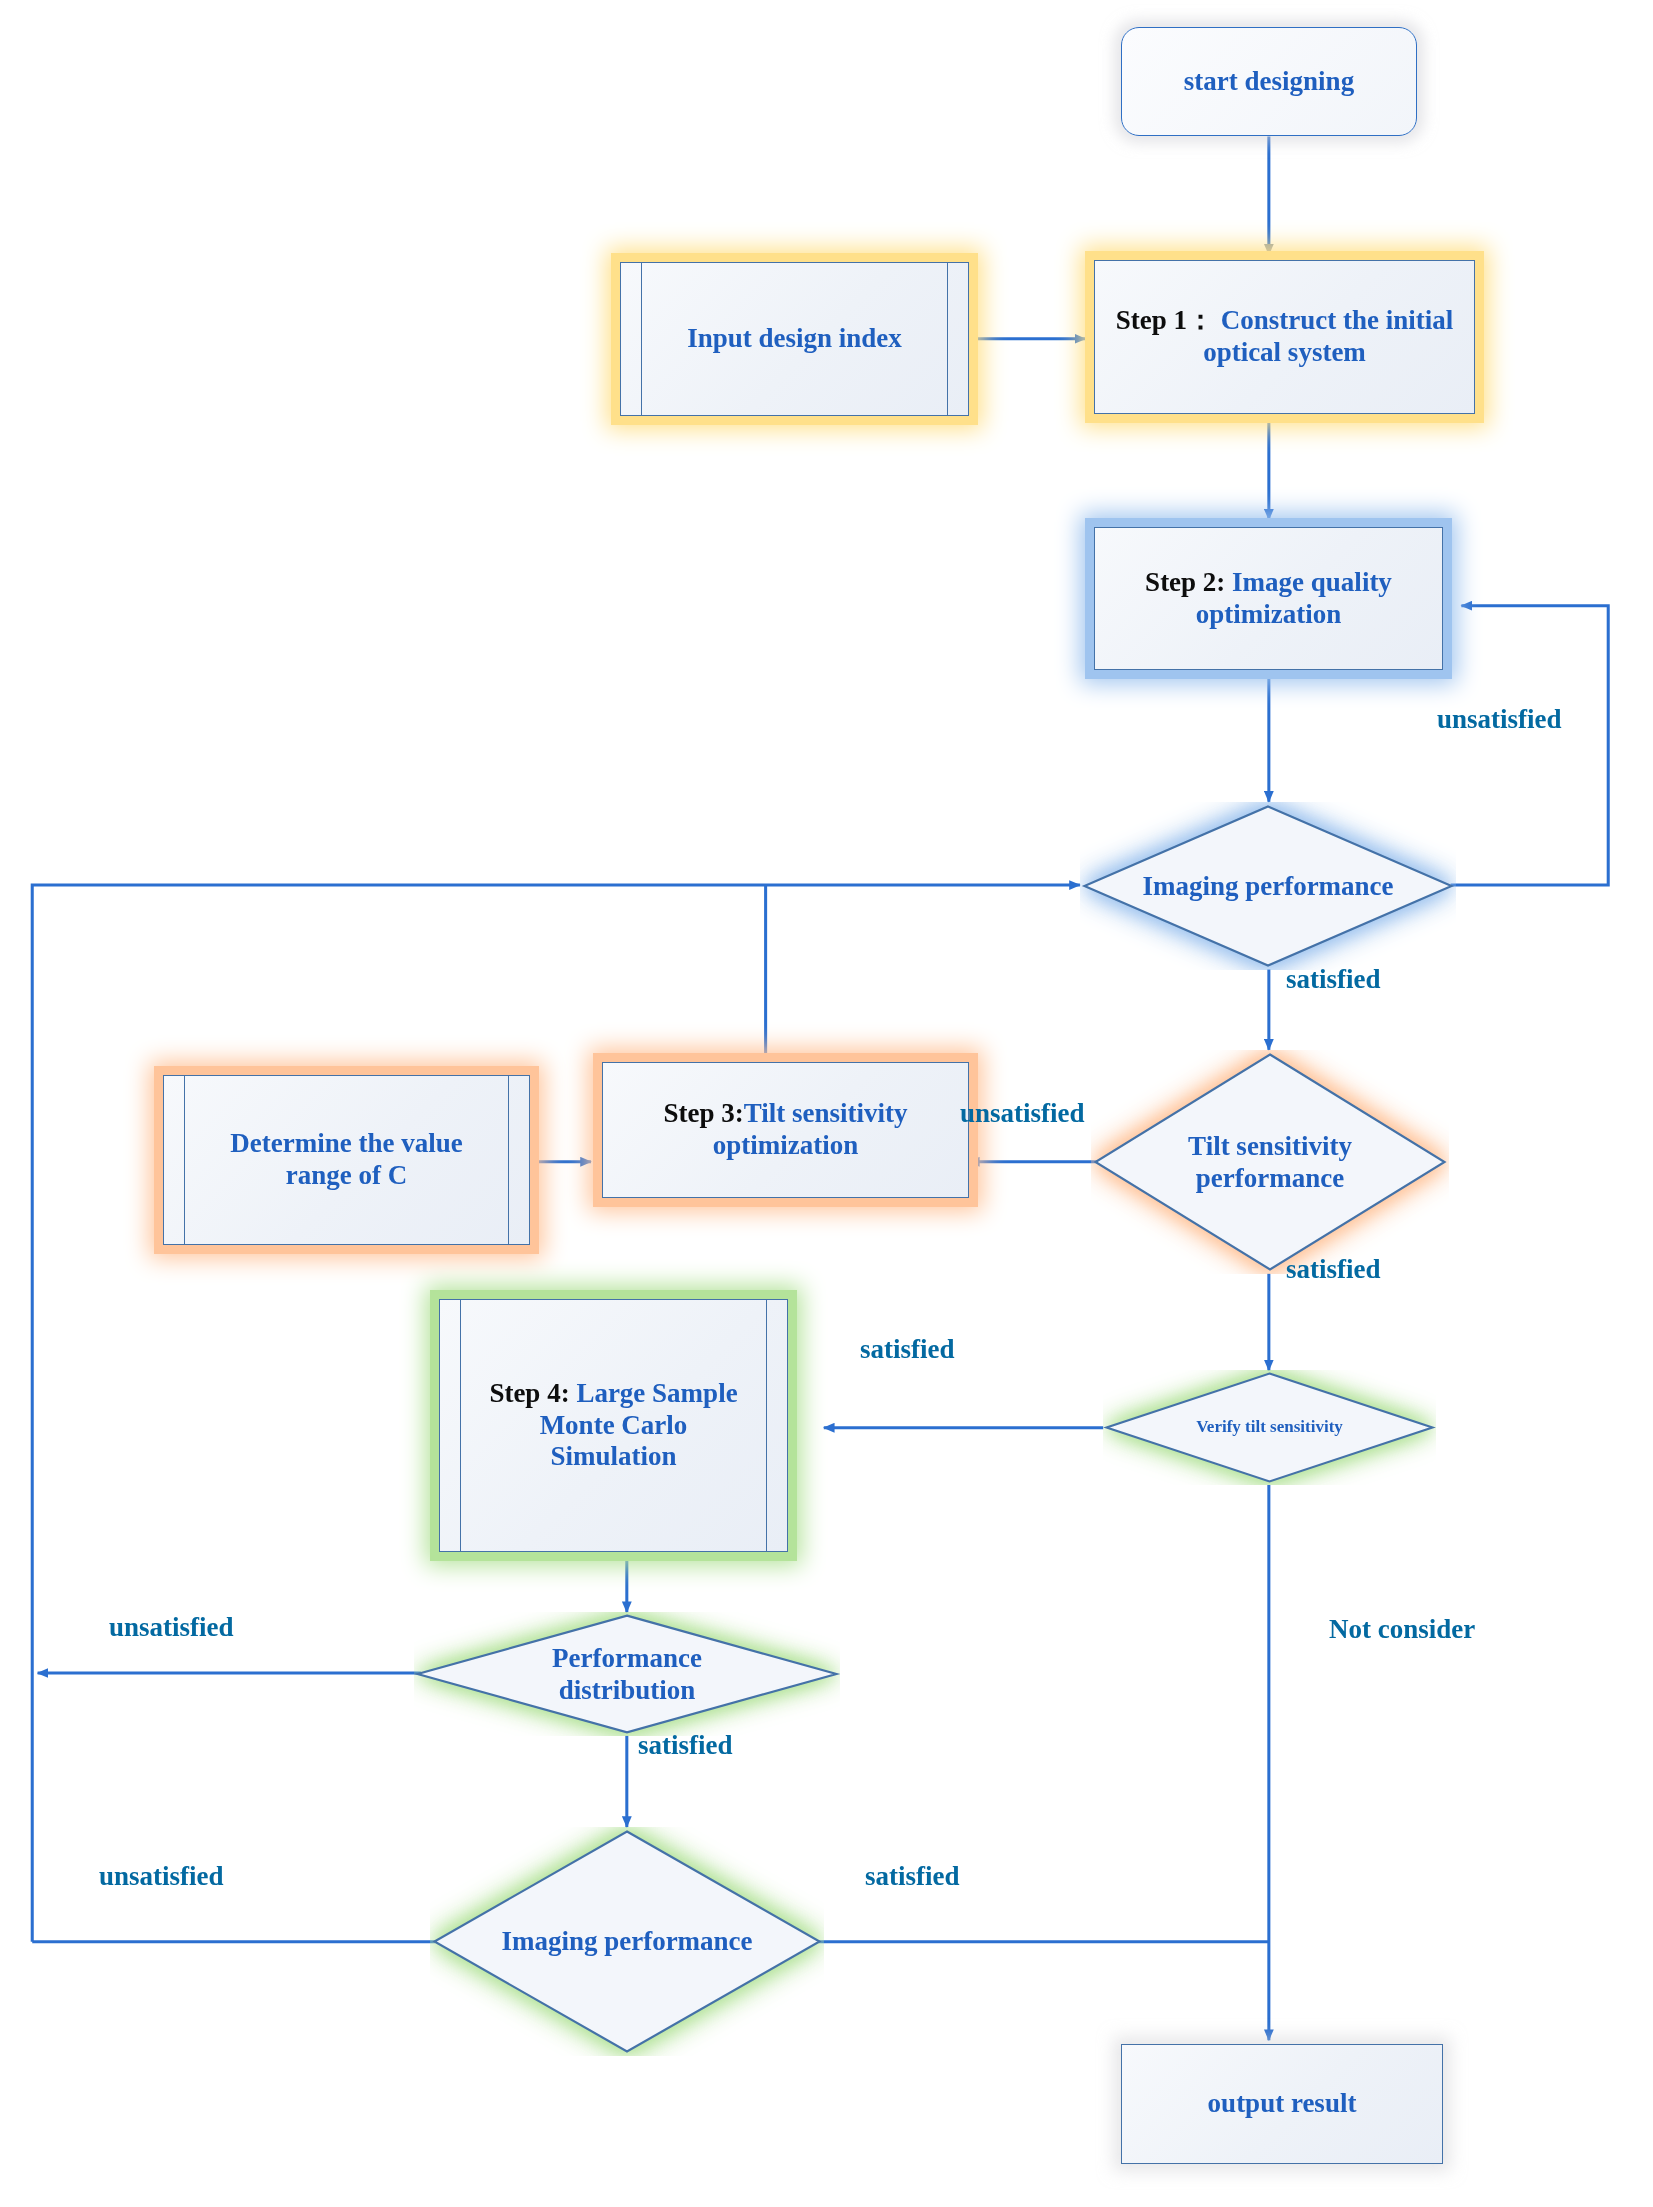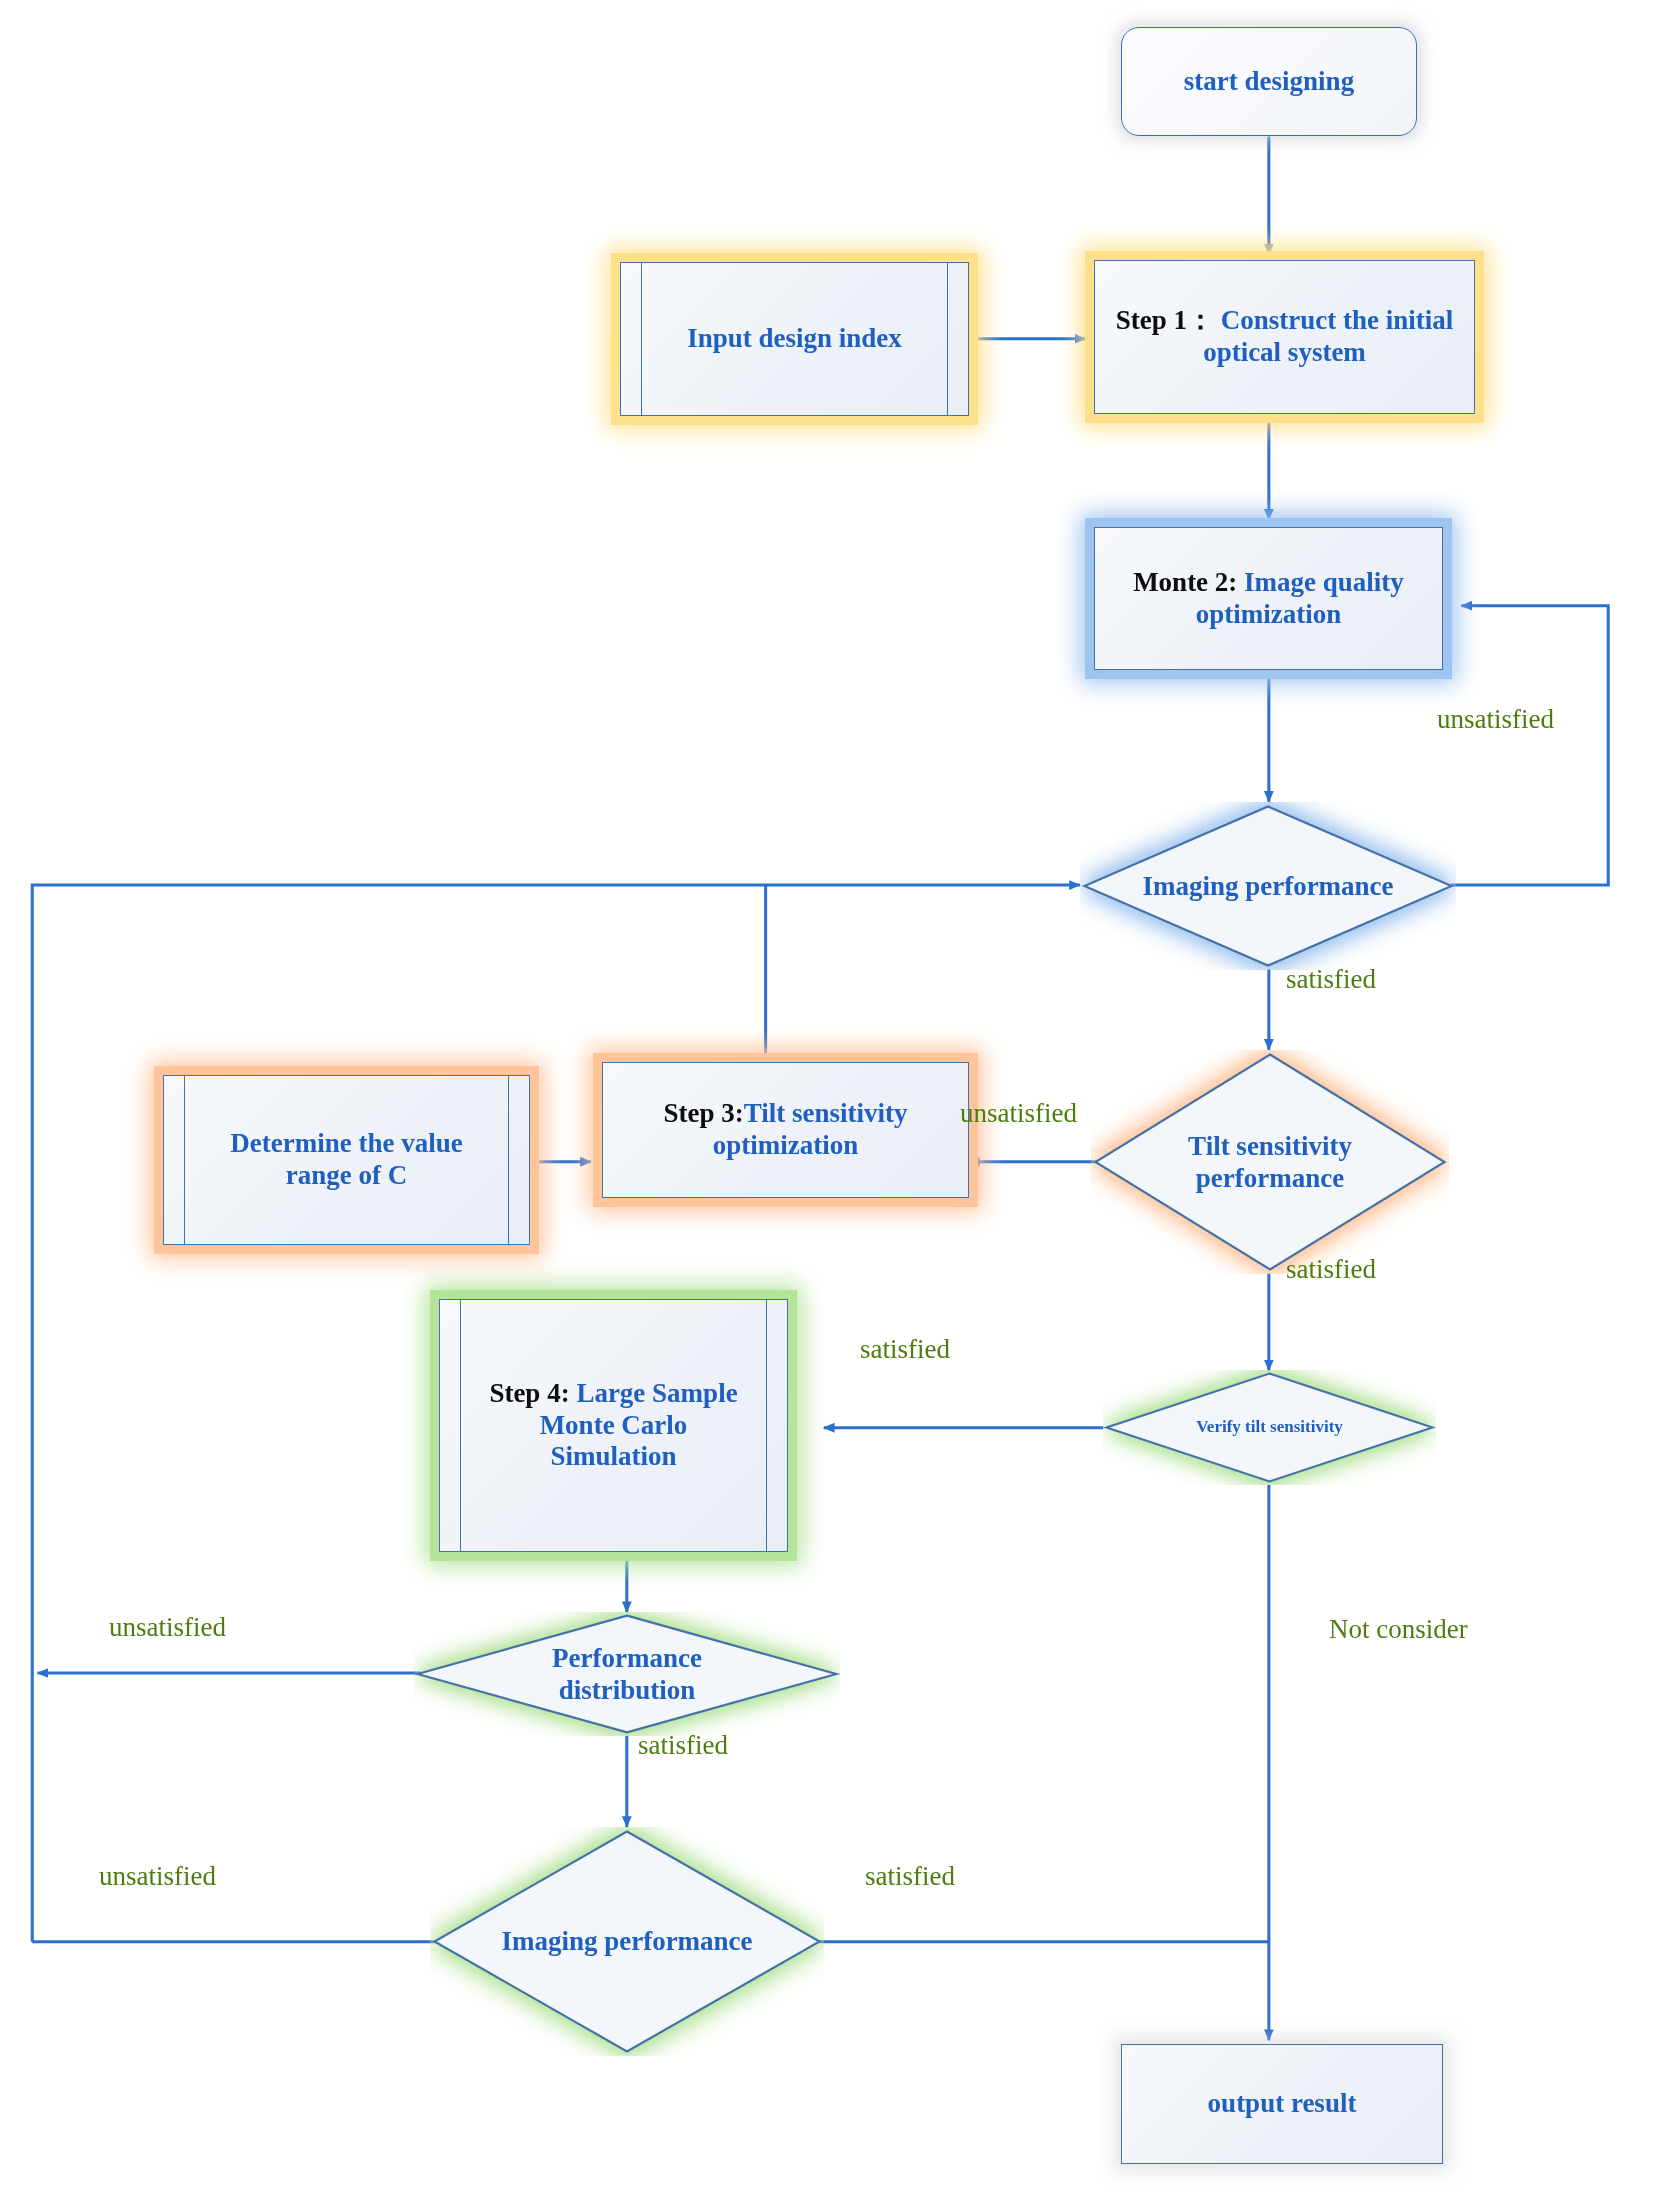--- a/index.html
+++ b/index.html
@@ -79,22 +79,22 @@
     z-index: 2;
     color: #1F5FBF;
     font-weight: bold;
     text-align: center;
     line-height: 1.2;
     pointer-events: none;
   }
   
   .elabel {
     position: absolute;
-    color: #4d7c0f;
-    font-weight: normal;
+    color: #0369a1;
+    font-weight: bold;
     white-space: nowrap;
   }
   .stepword { color: #0d0d0d; }
 </style>
 </head>
 <body>
 
 <div id="canvas">
 
   <svg id="wires" viewBox="0 0 1846 2465" width="1653" height="2208">
@@ -155,21 +155,21 @@
   </div>
 
   <div class="node box glow-yellow" style="left:1094px; top:260px; width:381px; height:154px; font-size:27px; padding:0 10.7px;">
     <span>
       <span class="stepword">Step 1：</span><span> Construct the initial optical system</span>
     </span>
   </div>
 
   <div class="node box glow-blue" style="left:1094px; top:527px; width:349px; height:143px; font-size:27px; padding:0 14.3px;">
     <span>
-      <span class="stepword">Monte 2:</span><span> Image quality optimization</span>
+      <span class="stepword">Step 2:</span><span> Image quality optimization</span>
     </span>
   </div>
 
   <div class="diamond" style="left:1080px; top:802px; width:376px; height:168px;">
     <svg class="dshape" viewBox="0 0 420 188" preserveAspectRatio="none">
       <polygon points="210,5 415,94 210,183 5,94" fill="#f3f6fb" stroke="#4472a8" stroke-width="2.4" style="filter: drop-shadow(0 0 14px #9fc4ef) drop-shadow(0 0 9px #9fc4ef);"></polygon>
     </svg>
     <div class="dlabel" style="font-size:27px; width:269px;">Imaging performance</div>
   </div>
 

